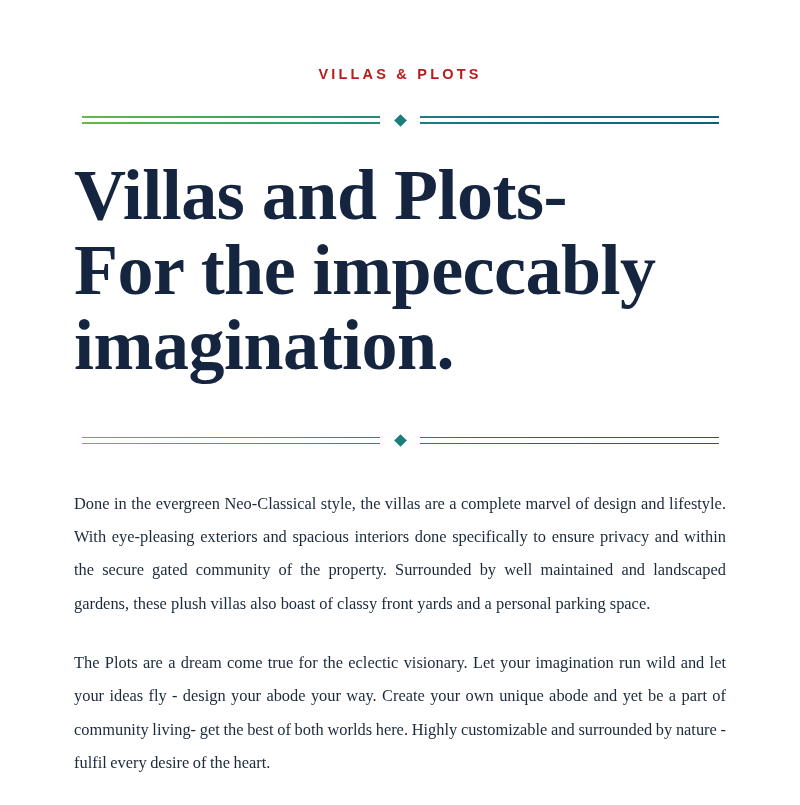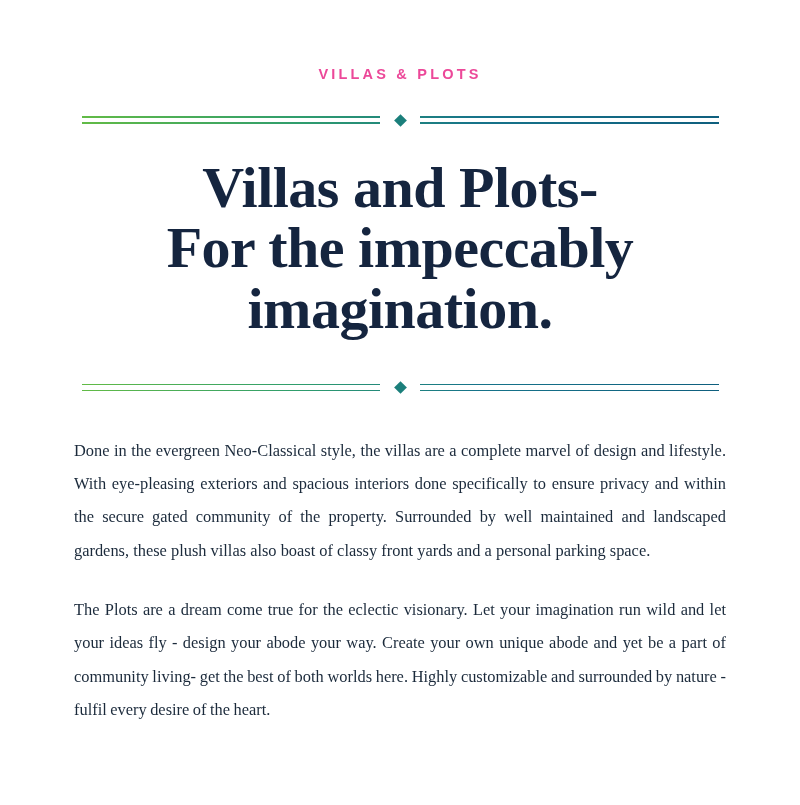--- a/index.html
+++ b/index.html
@@ -22,21 +22,21 @@
   }
 
   
   .kicker {
     margin-top: 66px;
     text-align: center;
     font-family: "Liberation Sans", sans-serif;
     font-size: 14.5px;
     font-weight: bold;
     letter-spacing: 3.2px;
-    color: #ec4899;
+    color: #b91c1c;
     text-transform: uppercase;
   }
 
   
   .divider {
     position: relative;
     height: 20px;
     margin: 0 auto;
     width: 637px;
     display: flex;
@@ -76,24 +76,23 @@
     margin-top: -4.5px;
     background: #1b7f7b;
     transform: rotate(45deg);
   }
   .divider-top { margin-top: 28px; }
   .divider-bottom { margin-top: 36px; }
 
   
   .headline {
     margin-top: 28px;
-    text-align: center;
     font-family: "Liberation Serif", serif;
     font-weight: bold;
-    font-size: 58px;
+    font-size: 72px;
     line-height: 1.04;
     color: #15253f;
     letter-spacing: -0.5px;
   }
   .headline .line { display: block; white-space: nowrap; }
 
   
   .body-copy {
     margin-top: 36px;
     color: #1b2a3b;

